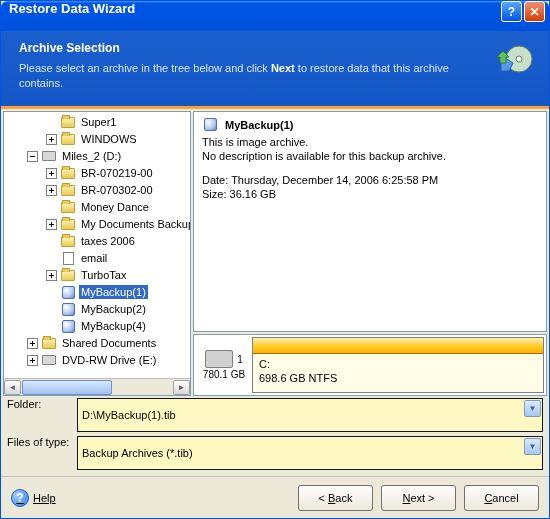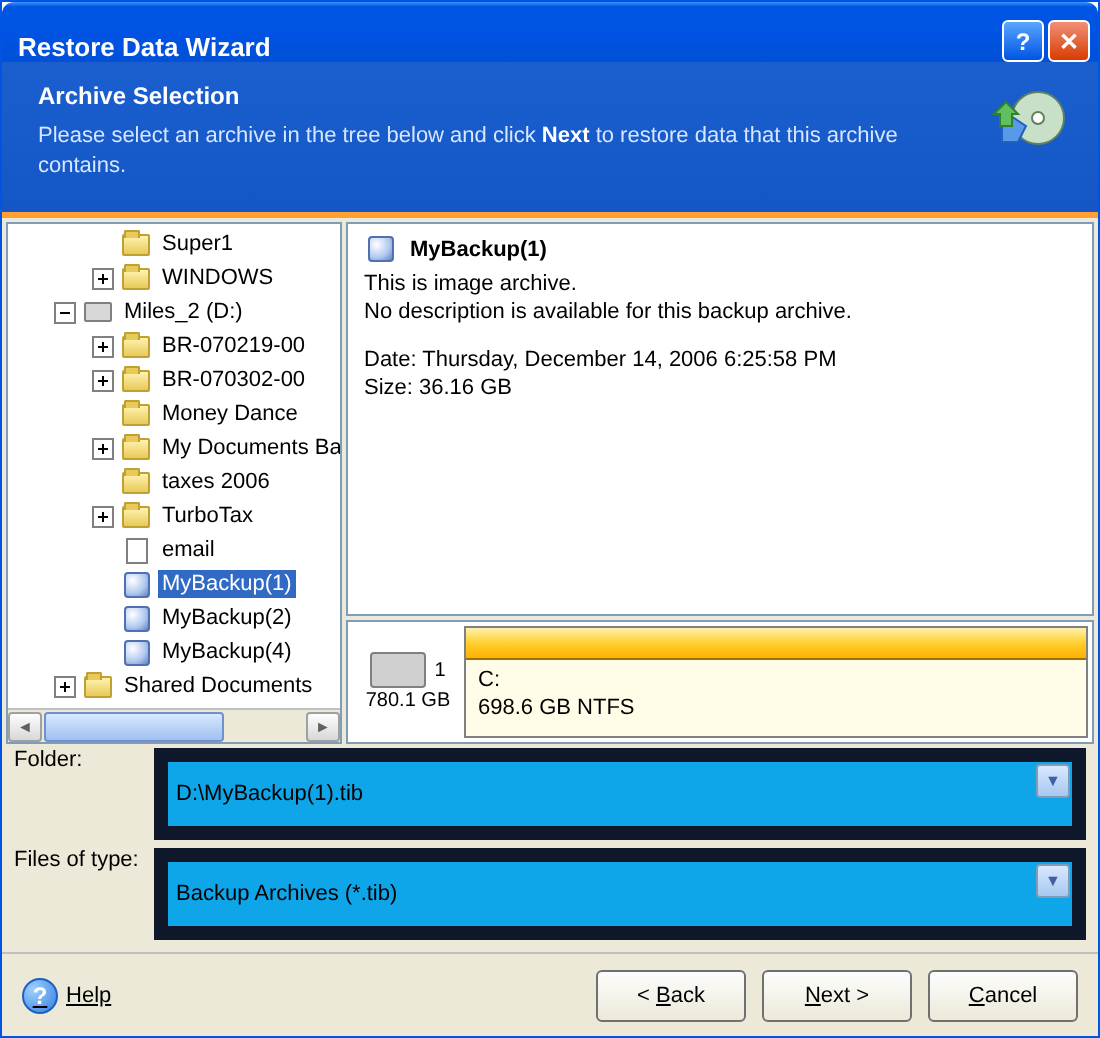--- a/index.html
+++ b/index.html
@@ -1,34 +1,34 @@
 <!DOCTYPE html>
 <html><head>
 <meta charset="utf-8">
 <style>
   * { box-sizing: border-box; }
   body { margin: 0; font-family: Tahoma, sans-serif; font-size: 11px; background: #fff; }
   
   .window { width: 550px; height: 519px; border: 1px solid #0054e3; background: #fff; position: relative; display: flex; flex-direction: column; }
   
-  .titlebar { height: 30px; background: linear-gradient(to bottom, #3a93ff 0%, #0054e3 8%, #0054e3 50%, #0050d8 100%); display: flex; align-items: flex-end; padding: 0 4px; border-radius: 6px 6px 0 0; }
+  .titlebar { height: 30px; background: linear-gradient(to bottom, #3a93ff 0%, #0054e3 8%, #0054e3 50%, #0050d8 100%); display: flex; align-items: flex-start; padding: 0 4px; border-radius: 6px 6px 0 0; }
   .titlebar-text { color: #fff; font-weight: bold; font-size: 13px; padding-left: 4px; flex: 1; }
   .titlebar-btn { width: 21px; height: 21px; margin-left: 2px; border: 1px solid #fff; border-radius: 3px; display: flex; align-items: center; justify-content: center; font-weight: bold; color: #fff; font-size: 12px; cursor: default; }
   .titlebar-help { background: linear-gradient(#5aa6ff,#0054e3); }
   .titlebar-close { background: linear-gradient(#f09078,#d83c00); }
   
   .header { background: linear-gradient(to bottom, #1b5fce 0%, #1456c5 100%); color: #fff; padding: 10px 18px 14px 18px; position: relative; border-bottom: 3px solid #ffa030; }
   .header-title { font-weight: bold; font-size: 12px; margin-bottom: 6px; }
   .header-sub { font-size: 11px; line-height: 1.4; padding-right: 60px; color: #d8e6ff; }
   .header-sub b { color: #fff; }
   .header-icon { position: absolute; right: 14px; top: 10px; width: 40px; height: 40px; }
   
   .body { flex: 1; display: flex; background: #ece9d8; padding: 2px; gap: 2px; overflow: hidden; padding-bottom:0; }
   
-  .tree-panel { width: 168px; background: #fff; border: 1px solid #7f9db9; overflow: hidden; position: relative; display:flex; flex-direction:column;}
+  .tree-panel { width: 188px; background: #fff; border: 1px solid #7f9db9; overflow: hidden; position: relative; display:flex; flex-direction:column;}
   .tree { flex:1; overflow: hidden; white-space: nowrap; padding: 2px 0; position:relative;}
   .tree-row { display: flex; align-items: center; height: 17px; padding-left: 4px; cursor: default; }
   .exp { width: 11px; height: 11px; border: 1px solid #808080; background: #fff; display: flex; align-items: center; justify-content: center; margin-right: 3px; flex-shrink:0; }
   .exp::before { content: ''; width: 5px; height: 1px; background: #000; position: absolute; }
   .exp.plus::after { content: ''; width: 1px; height: 5px; background: #000; position: absolute; }
   .exp { position: relative; }
   .exp-spacer { width: 14px; flex-shrink:0;}
   .ind { width: 19px; display: inline-block; flex-shrink:0;}
   .ico { width: 16px; height: 14px; margin-right: 3px; flex-shrink:0; display:flex; align-items:center; justify-content:center;}
   .folder { width:14px; height:11px; background: linear-gradient(#fff2b0,#e8ca5a); border:1px solid #c0a030; border-radius:1px; position:relative;}
@@ -51,21 +51,21 @@
   
   .disk-panel { height: 62px; background: #fff; border: 1px solid #7f9db9; display:flex; padding:2px;}
   .disk-left{ width:56px; display:flex; flex-direction:column; align-items:center; justify-content:center; font-size:10px; gap:1px;}
   .disk-ico{width:28px; height:18px; background:#d0d0d0; border:1px solid #808080; border-radius:2px;}
   .disk-right{flex:1; display:flex; flex-direction:column; border:1px solid #808080;}
   .disk-header{height:16px; background:linear-gradient(#fff0b0,#ffd030,#ffb000); border-bottom:1px solid #a07000;}
   .disk-body{flex:1; background:#fffce8; padding:3px 6px; line-height:1.3;}
   
   .form-row { display:flex; align-items:flex-start; padding:2px 6px; background:#ece9d8;}
   .form-label{ width:70px;}
-  .form-field{flex:1; height:21px; border:7px solid #0f172a; background:#0ea5e9; display:flex; align-items:center; padding:16px 4px; position:relative;}
+  .form-field{flex:1; height:21px; border:1px solid #0f172a; background:#fef9c3; display:flex; align-items:center; padding:16px 4px; position:relative;}
   .combo-arrow{position:absolute; right:1px; top:1px; width:17px; height:17px; background:linear-gradient(#d8e8ff,#a8c8f0); border:1px solid #7f9db9; border-radius:2px; display:flex; align-items:center; justify-content:center; font-size:8px; color:#4060a0;}
   
   .footer { height: 42px; background: #ece9d8; border-top:1px solid #c0c0c0; display:flex; align-items:center; padding:0 10px; gap:8px;}
   .help-link{display:flex; align-items:center; gap:4px; text-decoration:underline; cursor:default;}
   .help-ico{width:18px; height:18px; border-radius:50%; background:radial-gradient(circle at 30% 30%,#a0d0ff,#3080e0); border:1px solid #2060c0; color:#fff; display:flex;align-items:center;justify-content:center; font-weight:bold; font-size:12px;}
   .spacer{flex:1;}
   .btn{ min-width:75px; height:23px; background:linear-gradient(#fdfdfd,#ece9d8); border:1px solid #707070; border-radius:3px; display:flex; align-items:center; justify-content:center; padding:12px 8px; cursor:default;}
   .btn u{text-decoration:underline;}
 </style>
 </head>
@@ -162,34 +162,34 @@
             <span class="ind"></span>
             <span class="exp-spacer"></span>
             <span class="ico">
               <span class="folder"></span>
             </span>
             <span class="tree-label">taxes 2006</span>
           </div>
         <div class="tree-row">
             <span class="ind"></span>
             <span class="ind"></span>
+            <span class="exp-spacer"></span>
+            <span class="ico">
+              <span class="doc"></span>
+            </span>
+            <span class="tree-label">email</span>
+          </div>
+        <div class="tree-row">
+            <span class="ind"></span>
+            <span class="ind"></span>
             <span class="exp plus"></span>
             <span class="ico">
               <span class="folder"></span>
             </span>
             <span class="tree-label">TurboTax</span>
-          </div>
-        <div class="tree-row">
-            <span class="ind"></span>
-            <span class="ind"></span>
-            <span class="exp-spacer"></span>
-            <span class="ico">
-              <span class="doc"></span>
-            </span>
-            <span class="tree-label">email</span>
           </div>
         <div class="tree-row">
             <span class="ind"></span>
             <span class="ind"></span>
             <span class="exp-spacer"></span>
             <span class="ico">
               <span class="arc"></span>
             </span>
             <span class="tree-label selected">MyBackup(1)</span>
           </div>

